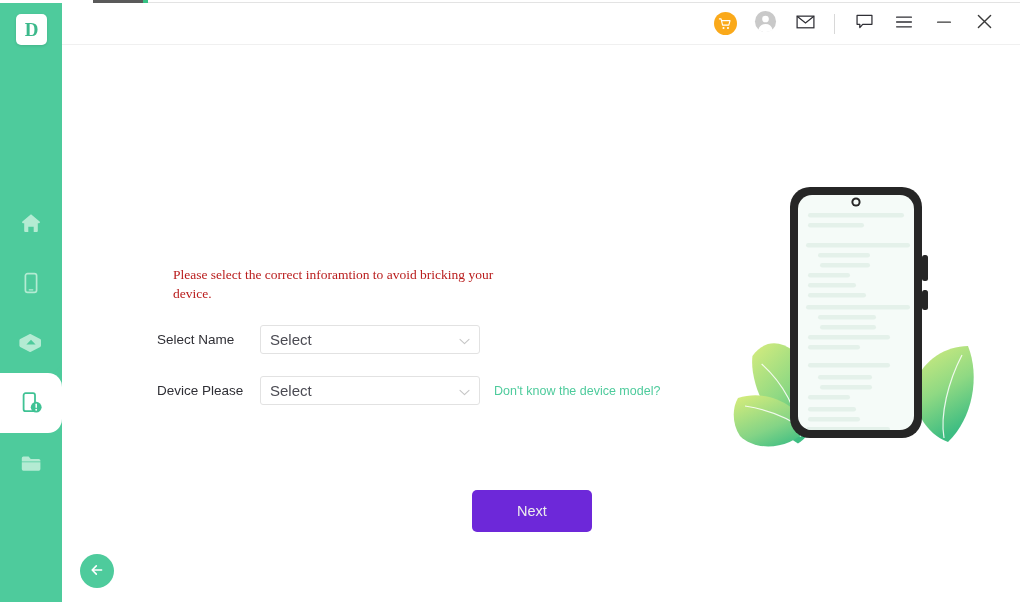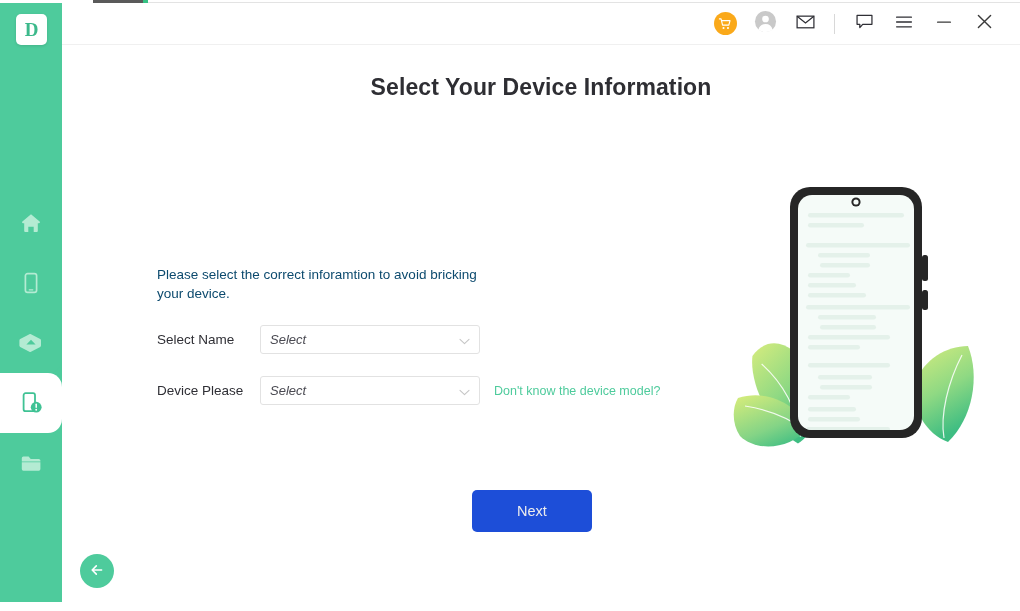--- a/index.html
+++ b/index.html
@@ -180,24 +180,25 @@
     letter-spacing: 0.1px;
   }
 
   .form-block {
     position: absolute;
     left: 157px; top: 265px;
     width: 520px;
   }
   .hint-text {
     font-size: 13.5px;
-    color: #0c4a6e;
+    color: #b91c1c;
     line-height: 19px;
     width: 340px;
-    margin: 0 0 22px 0;
+    margin: 0 0 22px 16px;
+    font-family: Liberation Serif, serif;
   }
   .field-row {
     display: flex;
     align-items: center;
     margin-bottom: 22px;
   }
   .field-label {
     width: 103px;
     font-size: 13.5px;
     color: #2f2f35;
@@ -207,44 +208,43 @@
     width: 218px;
     height: 27px;
     background: #ffffff;
     border: 1px solid #e2e2e2;
     border-radius: 3px;
     display: flex;
     align-items: center;
     cursor: pointer;
   }
   .select-value {
-    font-size: 13px;
+    font-size: 15px;
     color: #4a4a52;
     padding-left: 9px;
-    font-style: italic;
   }
   .select-caret {
     position: absolute;
     right: 9px; top: 50%;
     transform: translateY(-50%);
   }
   .model-link {
     margin-left: 14px;
     font-size: 12.5px;
     color: #4ecb9c;
     text-decoration: none;
     cursor: pointer;
     white-space: nowrap;
   }
 
   .next-button {
     position: absolute;
     left: 472px; top: 490px;
     width: 120px; height: 42px;
-    background: #1d4ed8;
+    background: #6d28d9;
     color: #ededed;
     border: none;
     border-radius: 5px;
     font-family: "Liberation Sans", sans-serif;
     font-size: 14.5px;
     cursor: default;
   }
 
   
   .illustration {
@@ -392,21 +392,20 @@
         <span>
           <svg width="21" height="21" viewBox="0 0 20 20" aria-hidden="true">
             <path d="M4.2 4.2 15.8 15.8M15.8 4.2 4.2 15.8" stroke="#3a3a3a" stroke-width="1.35" stroke-linecap="round"></path>
           </svg>
         </span>
       </div>
 
     </div>
   </div>
 
-  <div class="page-title">Select Your Device Information</div>
 
   <div class="form-block">
 
     <p class="hint-text">Please select the correct inforamtion to avoid bricking your device.</p>
 
     <div class="field-row">
       <span class="field-label">Select Name</span>
       <div class="select-box">
         <span class="select-value">Select</span>
         <span class="select-caret">

